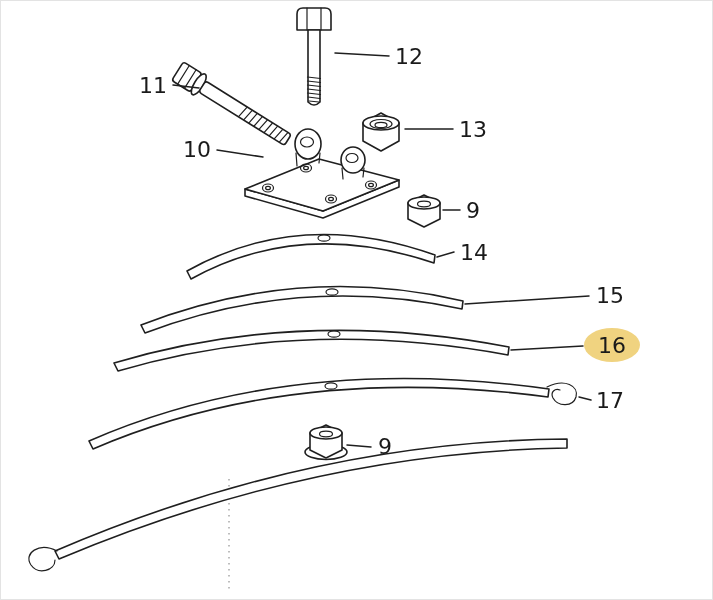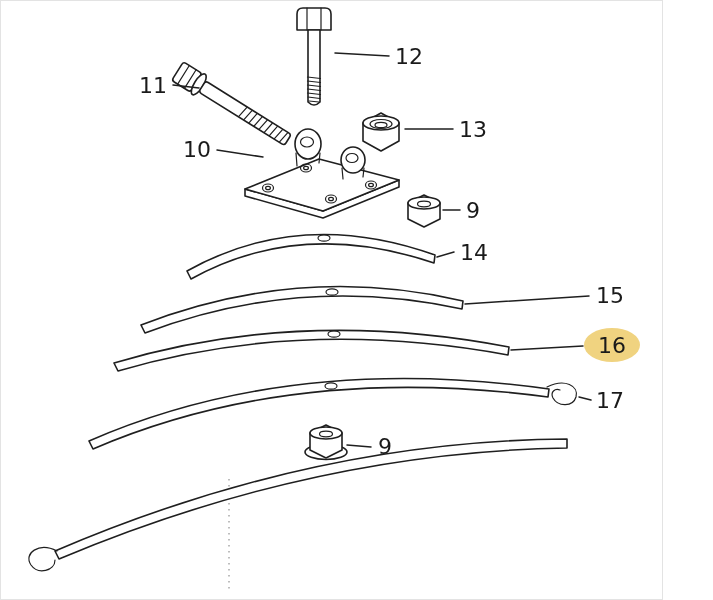--- a/index.html
+++ b/index.html
@@ -3,21 +3,21 @@
 <meta charset="utf-8">
 <style>
   html, body {
     margin: 0;
     padding: 0;
     background: #ffffff;
     font-family: "DejaVu Sans", "Liberation Sans", sans-serif;
   }
   .stage {
     position: relative;
-    width: 663px;
+    width: 713px;
     height: 600px;
     background: #ffffff;
     border: 1px solid #e3e3e3;
     box-sizing: border-box;
     overflow: hidden;
   }
   svg { display: block; }
   .part {
     fill: #ffffff;
     stroke: #1f1f1f;

